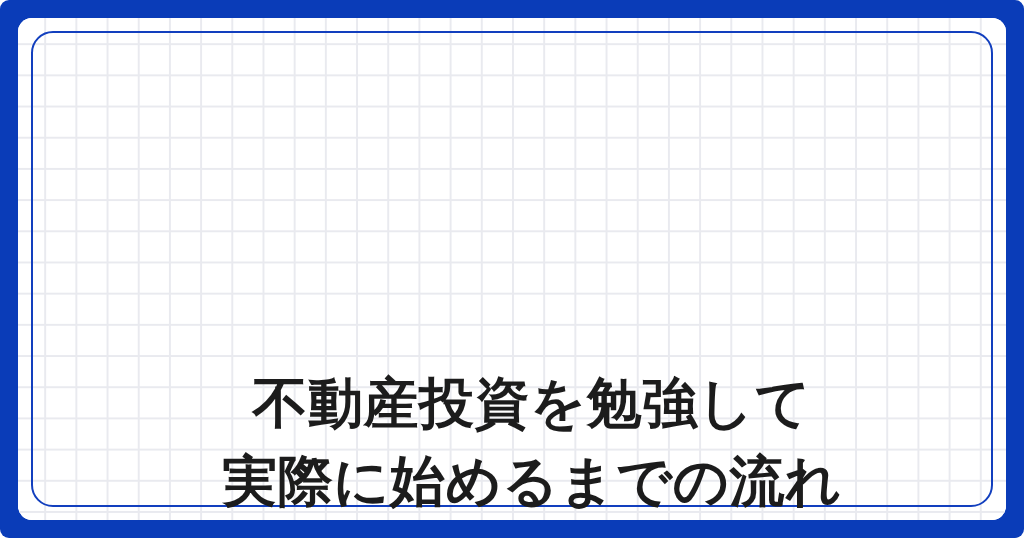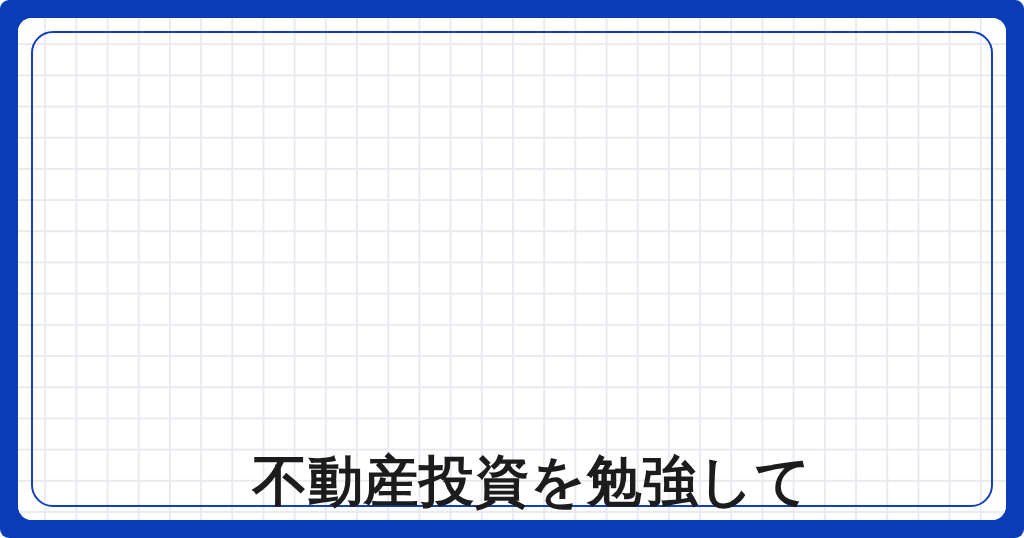--- a/index.html
+++ b/index.html
@@ -110,17 +110,18 @@
   <div class="outer-frame"></div>
 
   <div class="paper-plate">
 
     <div class="grid-surface"></div>
 
     <div class="inner-keyline"></div>
 
     <div class="headline-block">
       <span class="headline-line">不動産投資を勉強して</span>
+      <span class="headline-line">実際に始めるまでの流れ</span>
     </div>
 
   </div>
 
 </div>
 
 </body></html>

